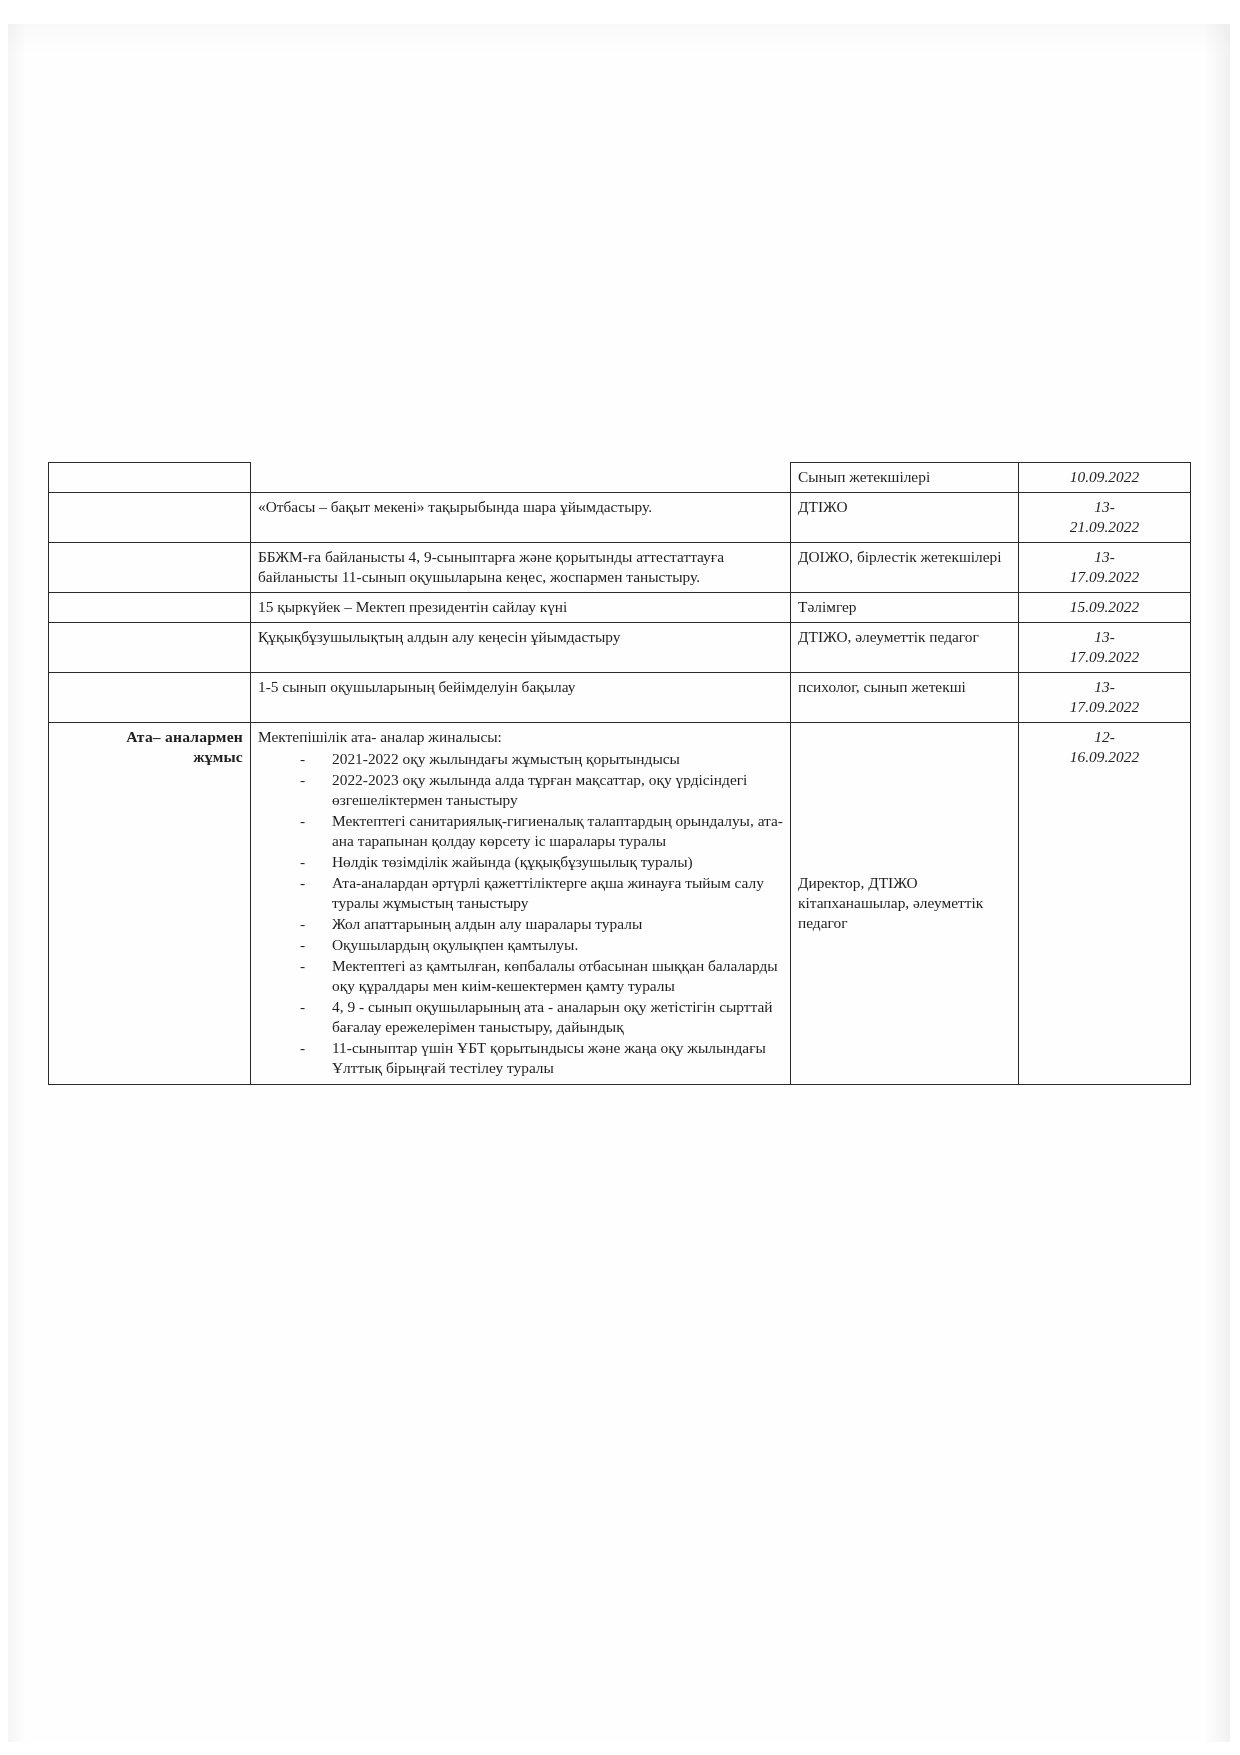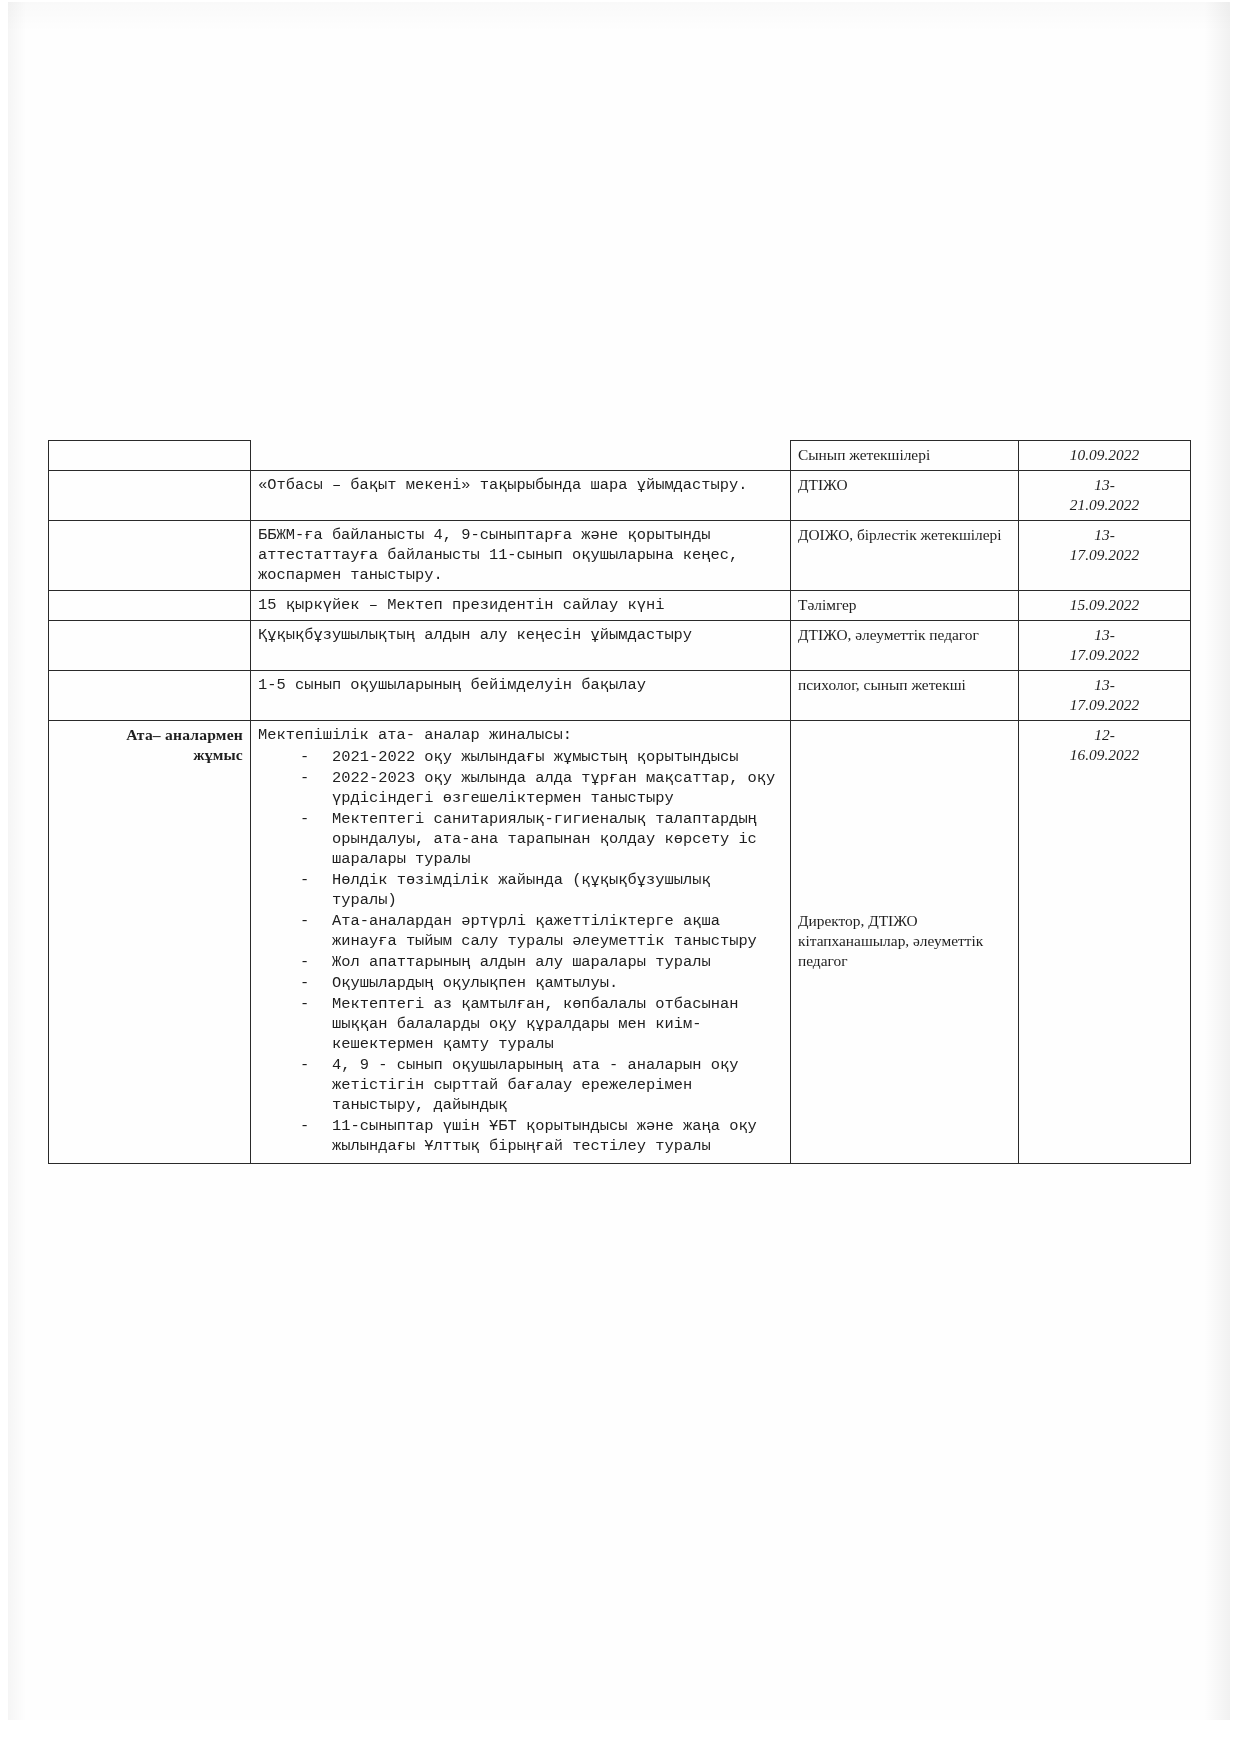--- a/index.html
+++ b/index.html
@@ -12,21 +12,21 @@
     height: 1755px;
     position: relative;
     font-family: "Liberation Serif", serif;
     color: #1b1b1b;
   }
 
   
   #sheet {
     position: absolute;
     left: 8px;
-    top: 2px;
+    top: 24px;
     width: 1222px;
     height: 1718px;
     background: #fefefe;
     box-shadow: 0 0 0 0 transparent;
   }
 
   
   #sheet::before {
     content: "";
     position: absolute;
@@ -64,21 +64,21 @@
   col.c-resp { width: 228px; }
   col.c-date { width: 172px; }
 
   td.section {
     text-align: right;
     vertical-align: middle;
     font-weight: bold;
     font-size: 15.6px;
     letter-spacing: 0.2px;
   }
-  td.activity { text-align: left; font-family: Liberation Mono, monospace; }
+  td.activity { text-align: left; }
   td.resp { text-align: left; }
   td.date {
     text-align: center;
     vertical-align: middle;
     white-space: pre-line;
     font-style: italic;
   }
   td.empty-left { border-top: 1px solid transparent; border-left: 1px solid transparent; border-bottom: 1px solid transparent; }
 
   
@@ -174,21 +174,21 @@
         <tr>
           <td class="section" style="white-space:pre-line;">Ата– аналармен
 жұмыс</td>
           <td class="activity faded">
             <p class="bigcell-intro">Мектепішілік ата- аналар жиналысы:</p>
             <ul class="bigcell-list">
               <li><span class="dash">-</span><span>2021-2022 оқу жылындағы жұмыстың қорытындысы</span></li>
               <li><span class="dash">-</span><span>2022-2023 оқу жылында алда тұрған мақсаттар, оқу үрдісіндегі өзгешеліктермен таныстыру</span></li>
               <li><span class="dash">-</span><span>Мектептегі санитариялық-гигиеналық талаптардың орындалуы, ата-ана тарапынан қолдау көрсету іс шаралары туралы</span></li>
               <li><span class="dash">-</span><span>Нөлдік төзімділік жайында (құқықбұзушылық туралы)</span></li>
-              <li><span class="dash">-</span><span>Ата-аналардан әртүрлі қажеттіліктерге ақша жинауға тыйым салу туралы әлеуметтік таныстыру</span></li>
+              <li><span class="dash">-</span><span>Ата-аналардан әртүрлі қажеттіліктерге ақша жинауға тыйым салу туралы жұмыстың таныстыру</span></li>
               <li><span class="dash">-</span><span>Жол апаттарының алдын алу шаралары туралы</span></li>
               <li><span class="dash">-</span><span>Оқушылардың оқулықпен қамтылуы.</span></li>
               <li><span class="dash">-</span><span>Мектептегі аз қамтылған, көпбалалы отбасынан шыққан балаларды оқу құралдары мен киім-кешектермен қамту туралы</span></li>
               <li><span class="dash">-</span><span>4, 9 - сынып оқушыларының ата - аналарын оқу жетістігін сырттай бағалау ережелерімен таныстыру,  дайындық</span></li>
               <li><span class="dash">-</span><span>11-сыныптар үшін ҰБТ қорытындысы және жаңа оқу жылындағы Ұлттық бірыңғай тестілеу туралы</span></li>
             </ul>
           </td>
           <td class="resp resp-multi faded" style="vertical-align:middle;">Директор, ДТІЖО кітапханашылар, әлеуметтік педагог</td>
           <td class="date faded">12-
 16.09.2022</td>

